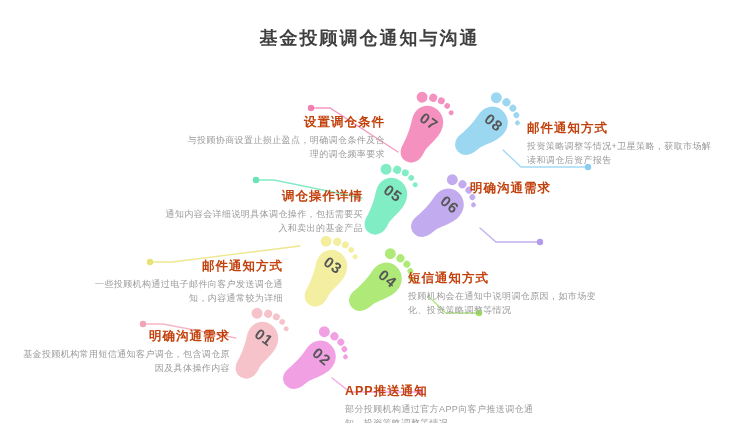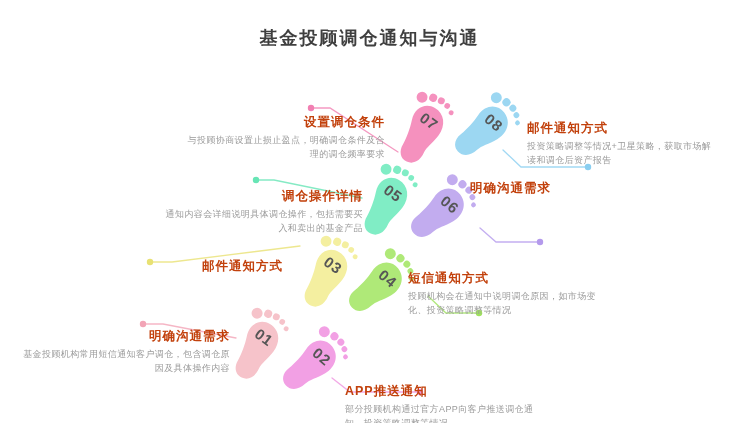--- a/index.html
+++ b/index.html
@@ -111,20 +111,21 @@
         <circle class="toe" cx="27" cy="14" r="9.5" fill="#F4EFA0"></circle>
         <circle class="toe" cx="45" cy="7" r="7" fill="#F4EFA0"></circle>
         <circle class="toe" cx="60" cy="6" r="6" fill="#F4EFA0"></circle>
         <circle class="toe" cx="73" cy="10" r="5" fill="#F4EFA0"></circle>
         <circle class="toe" cx="84" cy="18" r="4.2" fill="#F4EFA0"></circle>
       </svg>
       <span class="num">03</span>
     </div>
     <div class="step-text align-right" style="right: 456px; top: 258px; width: 205px; text-align: right;">
       <div class="step-heading">邮件通知方式</div>
+      <div class="step-desc">一些投顾机构通过电子邮件向客户发送调仓通知，内容通常较为详细</div>
     </div>
   </div>
 
   <div class="step">
     <div class="foot" style="left: 349px; top: 246px; transform: rotate(46deg); --numrot: -6deg;">
       <svg class="foot-svg" viewBox="0 0 100 132" width="58" height="76">
         <path class="sole" d="M27,58 C22,34 38,20 55,22 C74,24 85,42 80,63
                  C76,80 69,90 69,101 C69,116 61,127 48,127
                  C36,127 28,116 30,102 C31,89 30,72 27,58 Z" fill="#AFE978"></path>
         <circle class="toe" cx="27" cy="14" r="9.5" fill="#AFE978"></circle>

